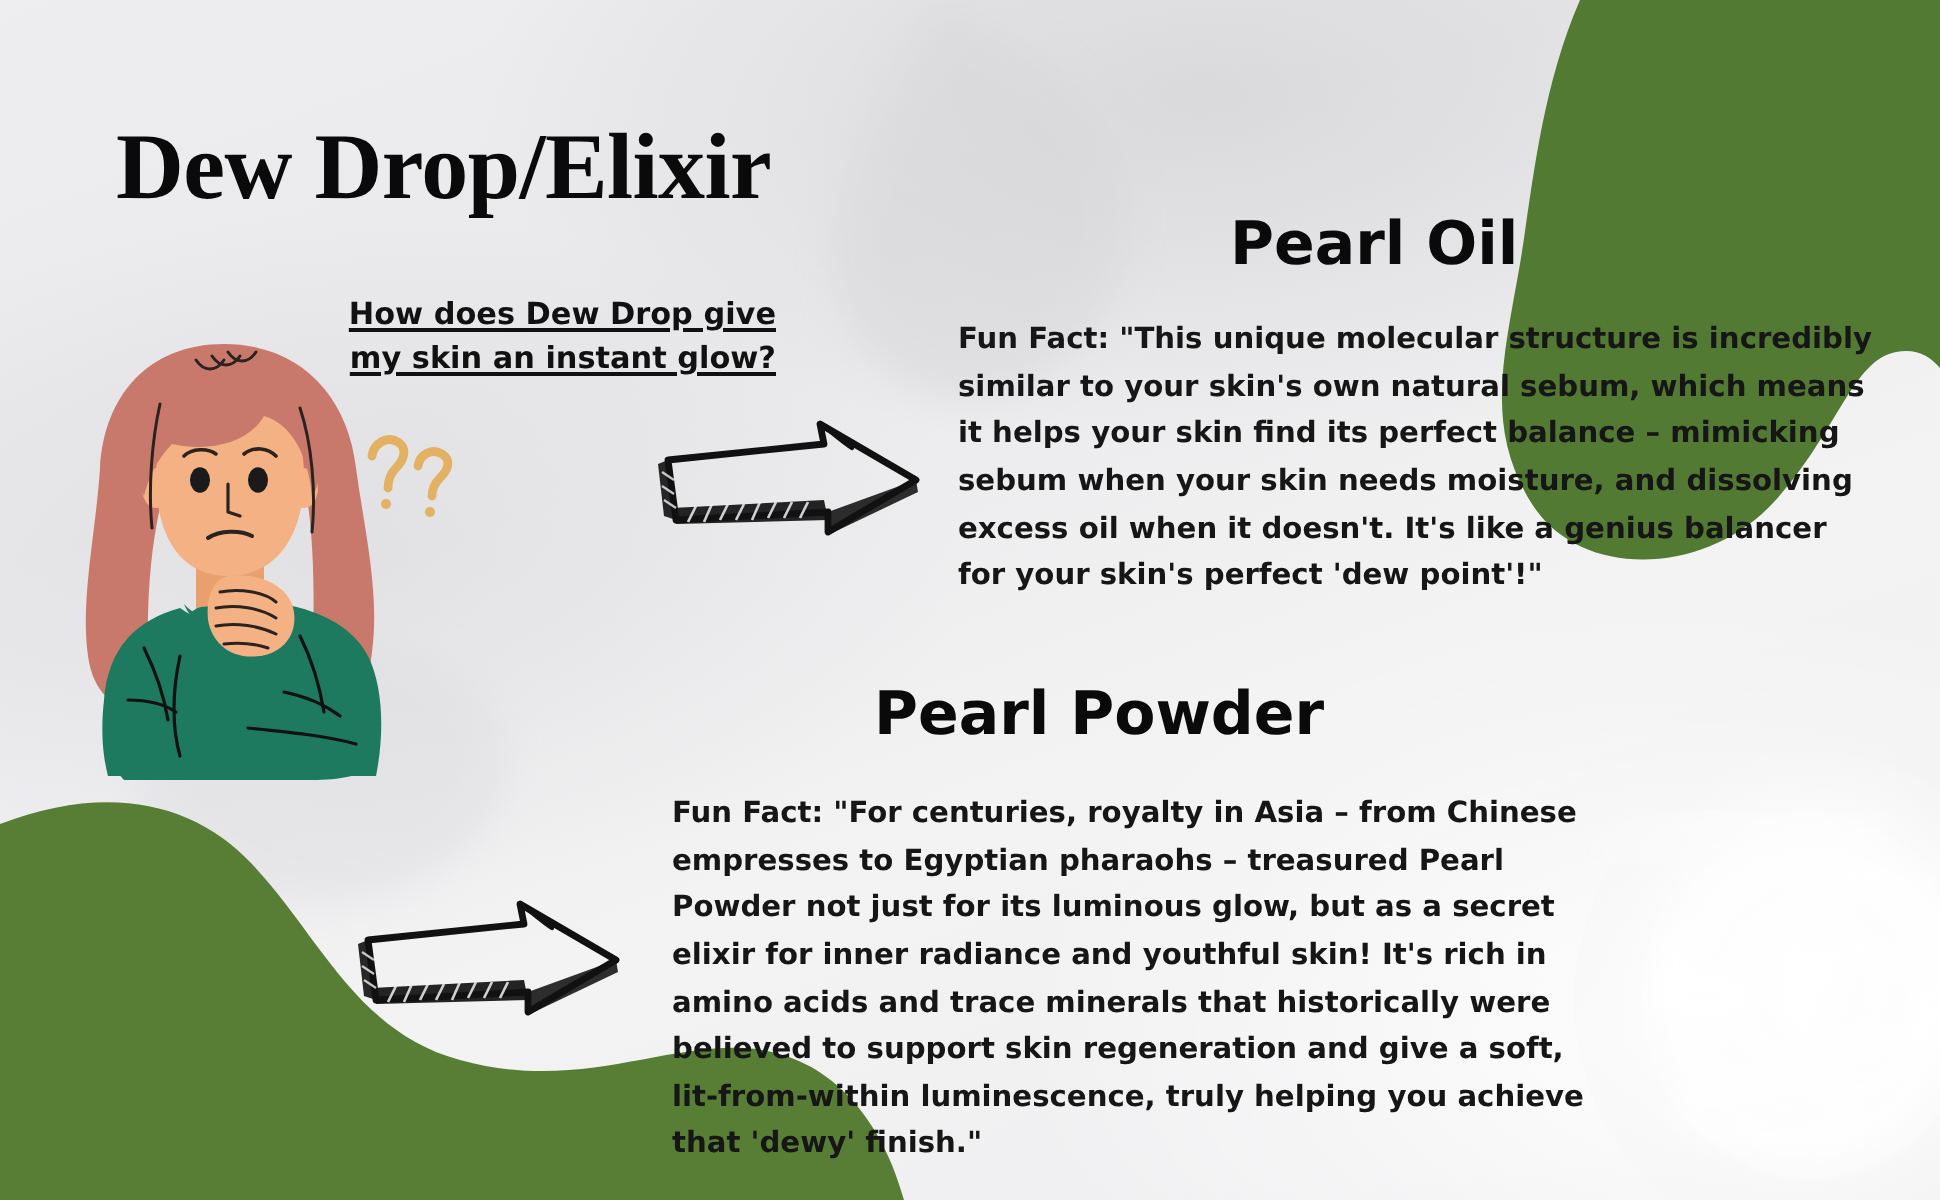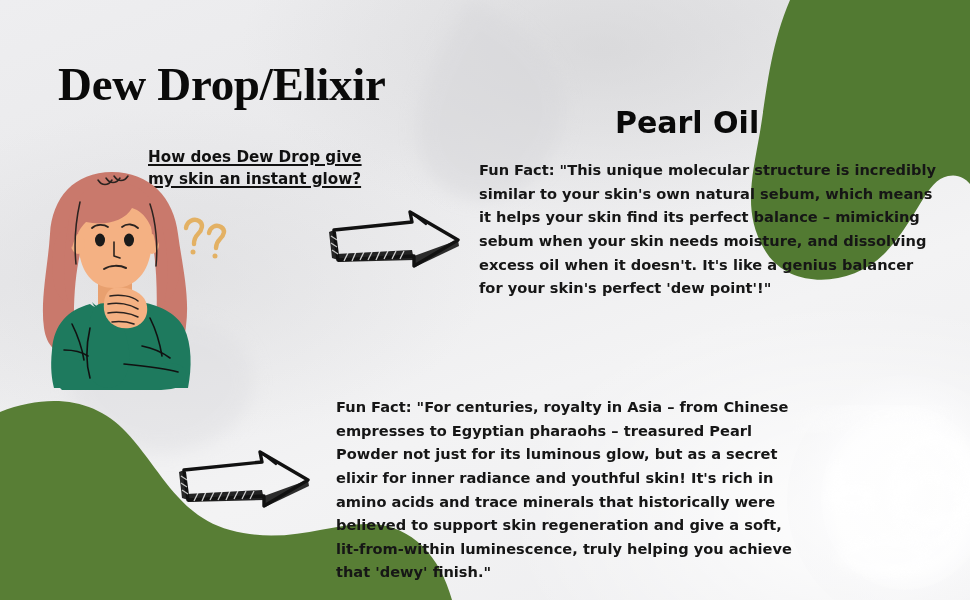--- a/index.html
+++ b/index.html
@@ -51,21 +51,21 @@
   .question {
     position: absolute;
     left: 148px;
     top: 146px;
     width: 240px;
     font-family: "DejaVu Sans", sans-serif;
     font-weight: bold;
     font-size: 15.2px;
     line-height: 1.45;
     color: #111111;
-    text-align: left;
+    text-align: right;
   }
   .question span {
     text-decoration: underline;
     text-underline-offset: 2px;
     text-decoration-thickness: 1.6px;
   }
 
   .sec-title {
     position: absolute;
     font-family: "DejaVu Sans", sans-serif;
@@ -309,15 +309,16 @@
         <path d="M5,39 L11,43"></path>
         <path d="M6,46 L12,50"></path>
     </g>
     <path fill="#111111" opacity="0.88" d="M88,52 L132,36 L133,42 L89,63 Z"></path>
     <path fill="none" stroke="#111111" stroke-width="2.2" stroke-linecap="round" d="M84,8 C90,12 94,16 100,20"></path>
   </svg>
 
   <div class="sec-title jojoba">Pearl Oil</div>
   <div class="body-text jojoba">Fun Fact: "This unique molecular structure is incredibly similar to your skin's own natural sebum, which means it helps your skin find its perfect balance – mimicking sebum when your skin needs moisture, and dissolving excess oil when it doesn't. It's like a genius balancer for your skin's perfect 'dew point'!"</div>
 
+  <div class="sec-title pearl">Pearl Powder</div>
   <div class="body-text pearl">Fun Fact: "For centuries, royalty in Asia – from Chinese empresses to Egyptian pharaohs – treasured Pearl Powder not just for its luminous glow, but as a secret elixir for inner radiance and youthful skin! It's rich in amino acids and trace minerals that historically were believed to support skin regeneration and give a soft, lit-from-within luminescence, truly helping you achieve that 'dewy' finish."</div>
 
 </div>
 
 </body></html>

